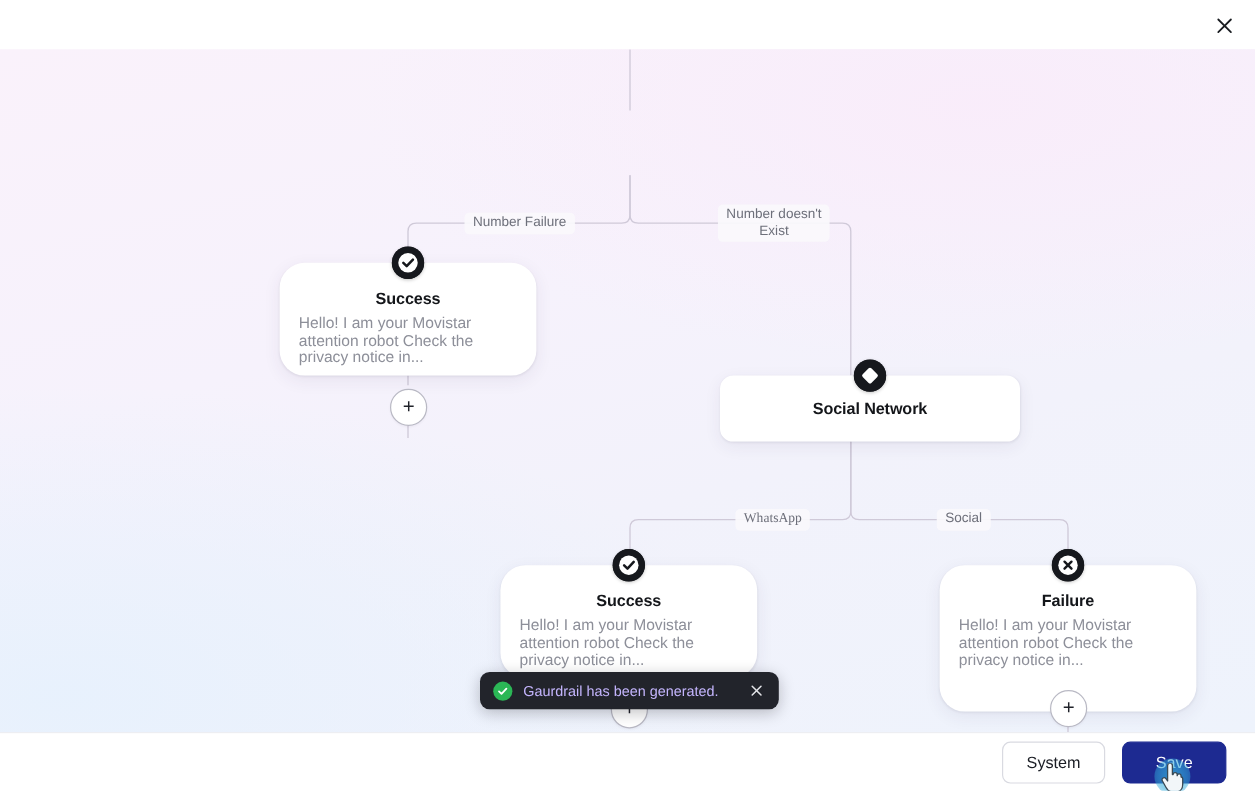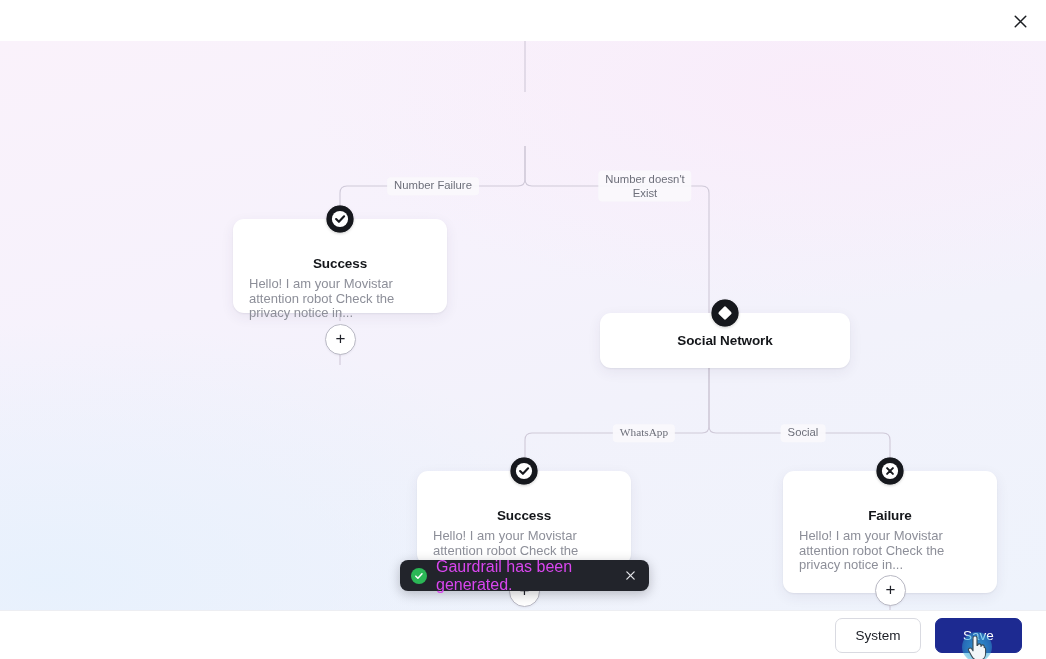--- a/index.html
+++ b/index.html
@@ -62,21 +62,21 @@
   }
   .node-desc {
     font-size: 13px; color: #8d8f99; line-height: 14.5px;
     text-align: left; padding: 0 16px; margin-top: 6px;
   }
 
   
   .node.cond {
     display: flex; align-items: center; justify-content: center;
   }
-  .node.msg { padding-top: 37px; }
+  .node.msg { padding-top: 22px; border-radius: 21px; }
 
   
   .plus-btn {
     position: absolute; width: 31px; height: 31px; border-radius: 50%;
     background: #ffffff; border: 1px solid #b9b9c4;
     display: flex; align-items: center; justify-content: center;
     cursor: pointer;
     box-shadow: 0 1px 2px rgba(30,20,60,0.05);
   }
   .plus-btn span {
@@ -104,21 +104,21 @@
     display: flex; align-items: center; gap: 9px;
     padding: 0 11px;
     box-shadow: 0 3px 12px rgba(10,10,20,0.25);
     z-index: 40;
   }
   .toast-icon {
     width: 16px; height: 16px; border-radius: 50%;
     background: #2bb756; flex: 0 0 auto;
     display: flex; align-items: center; justify-content: center;
   }
-  .toast-msg { font-size: 16px; color: #d946ef; flex: 1 1 auto; }
+  .toast-msg { font-size: 12px; color: #c4b5fd; flex: 1 1 auto; }
   .toast-close {
     width: 15px; height: 15px; flex: 0 0 auto; cursor: pointer;
     display: flex; align-items: center; justify-content: center;
     color: #e3e4e8;
   }
 
   
   .footer {
     position: absolute; left: 0; top: 610px; width: 1046px; height: 49px;
     background: #ffffff;

